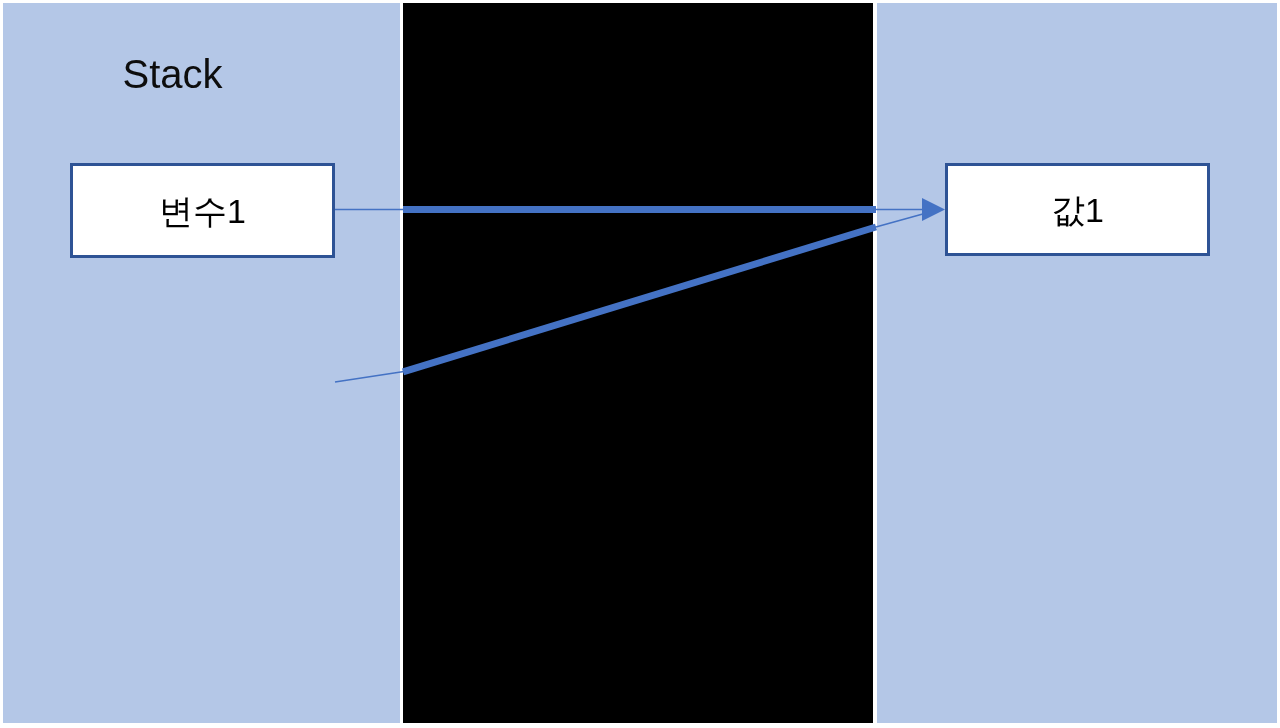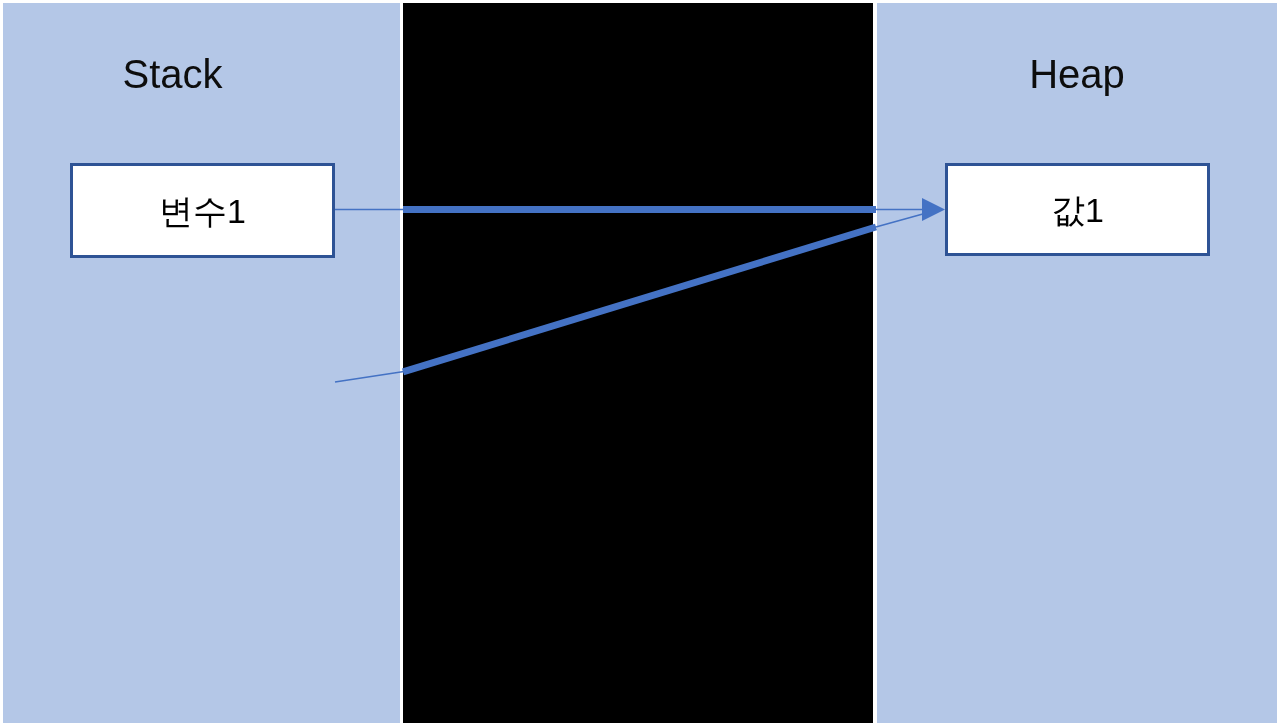--- a/index.html
+++ b/index.html
@@ -118,21 +118,20 @@
 
 <div id="canvas">
 
   <div id="stack-panel" class="panel"></div>
 
   <div id="divider-band"></div>
 
   <div id="heap-panel" class="panel"></div>
 
   <div id="stack-title" class="region-title">Stack</div>
-  <div id="heap-title" class="region-title">Heap</div>
 
   <div id="box-var1" class="node-box">
     <span class="node-label">변수1</span>
   </div>
 
   <div id="box-val1" class="node-box">
     <span class="node-label">값1</span>
   </div>
 
   <svg id="connectors" viewBox="0 0 1280 728">

